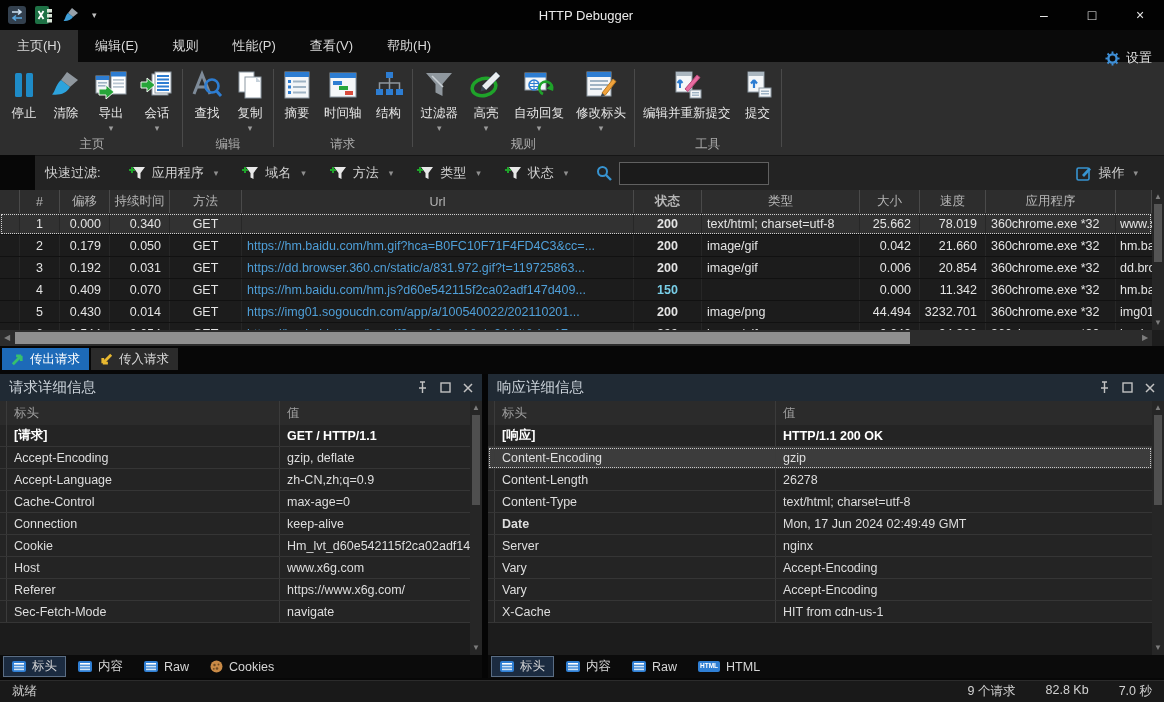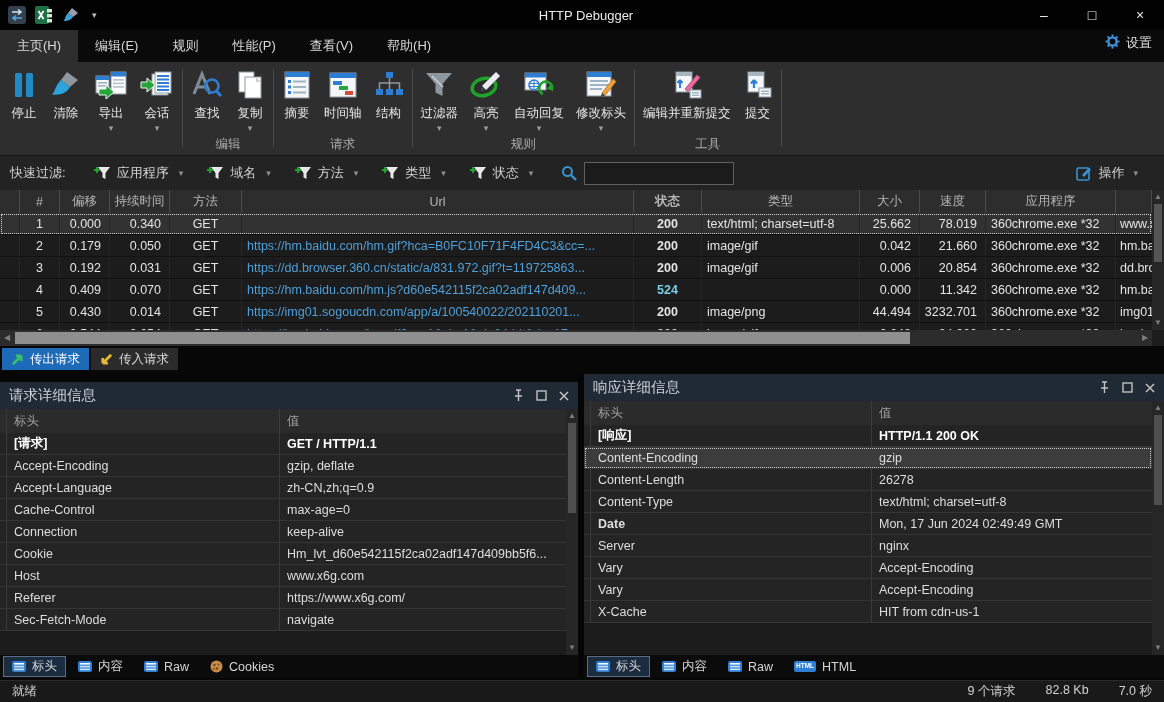--- a/index.html
+++ b/index.html
@@ -12,35 +12,35 @@
   .qat { display:flex; align-items:center; gap:9px; z-index:2; }
   .qat-caret { color:#bfbfbf; font-size:9px; padding:0 3px; }
   .title-center { position:absolute; left:8px; right:0; text-align:center; color:#eaeaea; font-size:13px; }
   .win-controls { margin-left:auto; display:flex; z-index:2; }
   .win-btn { width:48px; height:30px; display:flex; align-items:center; justify-content:center; color:#e6e6e6; font-size:14px; }
 
   
   .menubar { height:32px; background:#0a0a0a; display:flex; align-items:stretch; position:relative; }
   .menu-item { padding:0 17px; display:flex; align-items:center; color:#d9d9d9; }
   .menu-item.active { background:#2e2e2e; }
-  .settings-btn { position:absolute; right:12px; top:4px; height:32px; display:flex; gap:6px; color:#e0e0e0; }
+  .settings-btn { position:absolute; right:12px; top:12px; height:32px; display:flex; align-items:center; gap:6px; color:#e0e0e0; }
 
   
   .ribbon { height:93px; background:#2e2e2e; display:flex; padding:3px 4px 0 4px; }
   .rgroup { display:flex; flex-direction:column; }
   .rbuttons { display:flex; flex:1; align-items:flex-start; }
   .rbtn { display:flex; flex-direction:column; align-items:center; padding:2px 6px 0; }
   .ricon { height:36px; display:flex; align-items:center; justify-content:center; }
   .rlabel { font-size:12.5px; color:#e8e8e8; margin-top:2px; white-space:nowrap; }
   .rcaret { height:12px; font-size:9px; color:#9b9b9b; line-height:12px; }
   .rgroup-label { text-align:center; color:#ababab; font-size:12.5px; height:20px; line-height:18px; }
   .rdivider { width:1px; background:#4a4a4a; margin:4px 2px 8px; }
 
   
-  .filterbar { height:35px; background:#232323; border-top:1px solid #161616; display:flex; align-items:center; padding:0 10px; }
+  .filterbar { height:35px; background:#232323; border-top:1px solid #161616; display:flex; align-items:center; padding:0 10px;margin-left:35px; }
   .fb-label { color:#cfcfcf; margin-right:16px; }
   .fb-filter { display:flex; align-items:center; gap:7px; color:#d2d2d2; padding:0 12px; height:26px; }
   .fb-caret { color:#8f8f8f; font-size:9px; margin-left:3px; }
   .fb-search { display:flex; align-items:center; gap:7px; margin-left:16px; }
   .fb-input { width:150px; height:23px; background:#1b1b1b; border:1px solid #606060; color:#ddd; padding:0 5px; font-size:12px; }
   .fb-actions { margin-left:auto; display:flex; align-items:center; gap:6px; color:#d2d2d2; margin-right:16px; }
 
   
   .grid { position:absolute; top:190px; left:0; width:1164px; height:156px; background:#141414; }
   .grid-inner { position:absolute; left:0; top:0; right:12px; bottom:16px; overflow:hidden; }
@@ -66,21 +66,21 @@
 
   
   .docktabs { position:absolute; top:348px; left:0; height:22px; display:flex; gap:2px; padding-left:2px; }
   .dtab { display:flex; align-items:center; gap:6px; padding:9px 9px; font-size:12.5px; }
   .dtab.active { background:#1d6ab8; color:#fff; }
   .dtab.inactive { background:#2b2b2b; color:#d8d8d8; }
 
   
   .panels { position:absolute; top:374px; left:0; width:1164px; height:304px; display:flex; }
   .panel { background:#1c1c1c; position:relative; }
-  .panel.left { width:578px;margin-top:8px; } .splitter { width:6px; background:#050505; } .panel.right { flex:1; }
+  .panel.left { width:482px; } .splitter { width:6px; background:#050505; } .panel.right { flex:1; }
   .panel-header { height:27px; background:#202a34; display:flex; align-items:center; padding:0 9px; color:#ccd3da; font-size:14.5px; }
   .panel-icons { margin-left:auto; display:flex; gap:12px; align-items:center; color:#c2c2c2; font-size:12px; }
   .pbody { position:absolute; top:27px; left:0; right:12px; bottom:23px; overflow:hidden; }
   .pc-header { height:24px; display:flex; background:#2b2b2b; color:#a0a0a0; font-size:12.5px; }
   .pch { display:flex; align-items:center; padding-left:7px; border-left:1px solid #464646; }
   .pgut { width:7px; border-right:1px solid #3b3b3b; }
   .pname { width:272px; padding-left:7px; display:flex; align-items:center; overflow:hidden; white-space:nowrap; }
   .pval { flex:1; padding-left:7px; display:flex; align-items:center; border-left:1px solid #3b3b3b; overflow:hidden; white-space:nowrap; }
   .prow { height:22px; display:flex; background:#242424; border-bottom:1px solid #353535; color:#dedede; font-size:12.5px; }
   .prow.hdr { font-weight:bold; color:#fff;justify-content:flex-end; }
@@ -214,20 +214,21 @@
                 <rect x="17" y="15.5" width="12" height="2"></rect>
                 <rect x="17" y="19" width="12" height="2"></rect>
               </g>
               <path d="M1 12 h6 v-4 l8 7 -8 7 v-4 h-6 z" fill="#27a53a" stroke="#eef5ee" stroke-width="1"></path>
             </svg>
           </span>
         <span class="rlabel">会话</span>
         <span class="rcaret">▾</span>
       </div>
     </div>
+    <div class="rgroup-label">主页</div>
   </div>
   <div class="rdivider"></div>
 
   <div class="rgroup">
     <div class="rbuttons">
       <div class="rbtn">
         <span class="ricon">
             <svg width="32" height="30" viewBox="0 0 32 30">
               <path d="M3 24 L11 4 L19 24 M6.5 17 H15.5" stroke="#7e8b99" stroke-width="3" fill="none"></path>
               <circle cx="21" cy="16" r="6.5" stroke="#2d7dd2" stroke-width="2.6" fill="none"></circle>
@@ -541,21 +542,21 @@
         <span class="gc c10">360chrome.exe *32</span>
         <span class="gc c11">dd.bro</span>
     </div>
     <div class="grid-row">
       <span class="gc c0"></span>
         <span class="gc c1">4</span>
         <span class="gc c2">0.409</span>
         <span class="gc c3">0.070</span>
         <span class="gc c4">GET</span>
         <span class="gc c5 url">https://hm.baidu.com/hm.js?d60e542115f2ca02adf147d409...</span>
-        <span class="gc c6 st304">524</span>
+        <span class="gc c6 st304">150</span>
         <span class="gc c7"></span>
         <span class="gc c8">0.000</span>
         <span class="gc c9">11.342</span>
         <span class="gc c10">360chrome.exe *32</span>
         <span class="gc c11">hm.bai</span>
     </div>
     <div class="grid-row">
       <span class="gc c0"></span>
         <span class="gc c1">5</span>
         <span class="gc c2">0.430</span>

